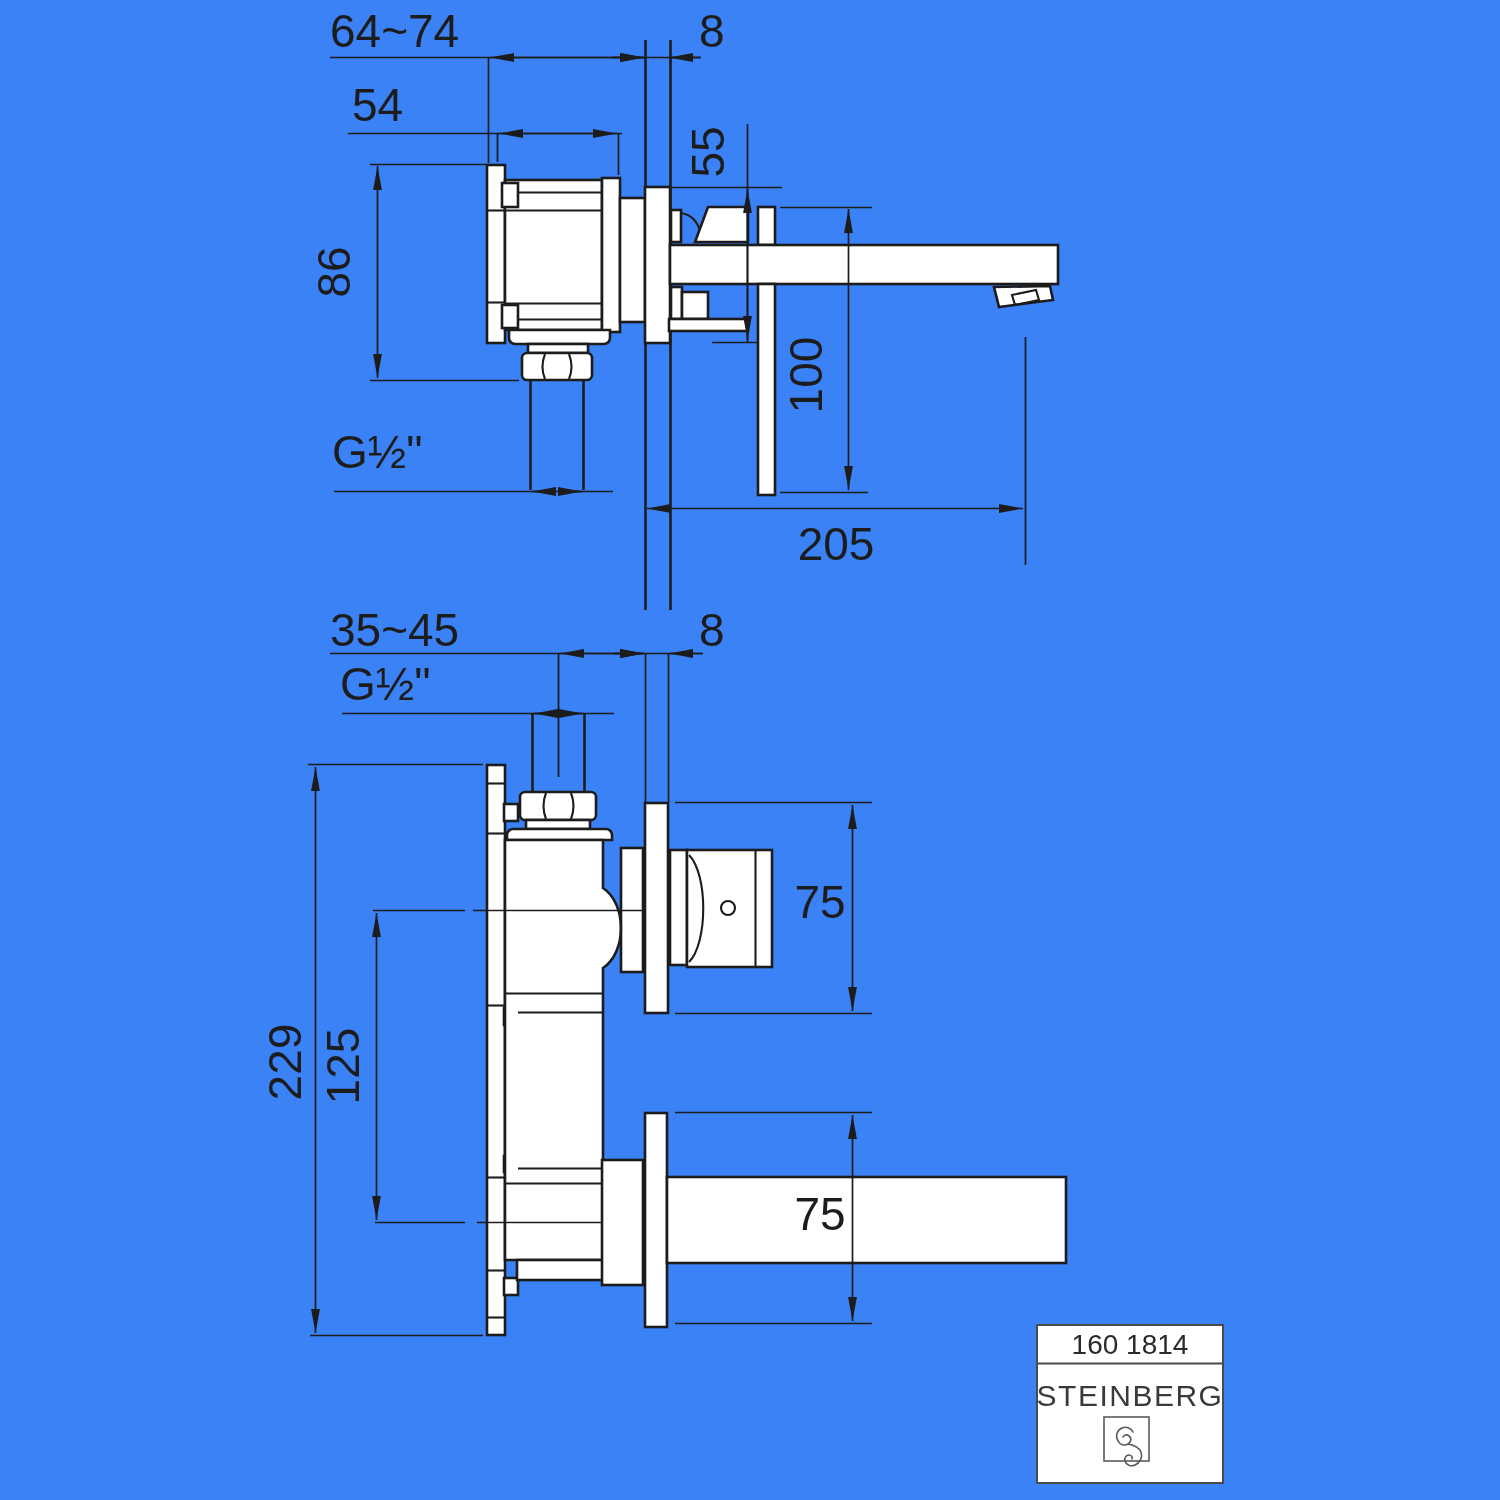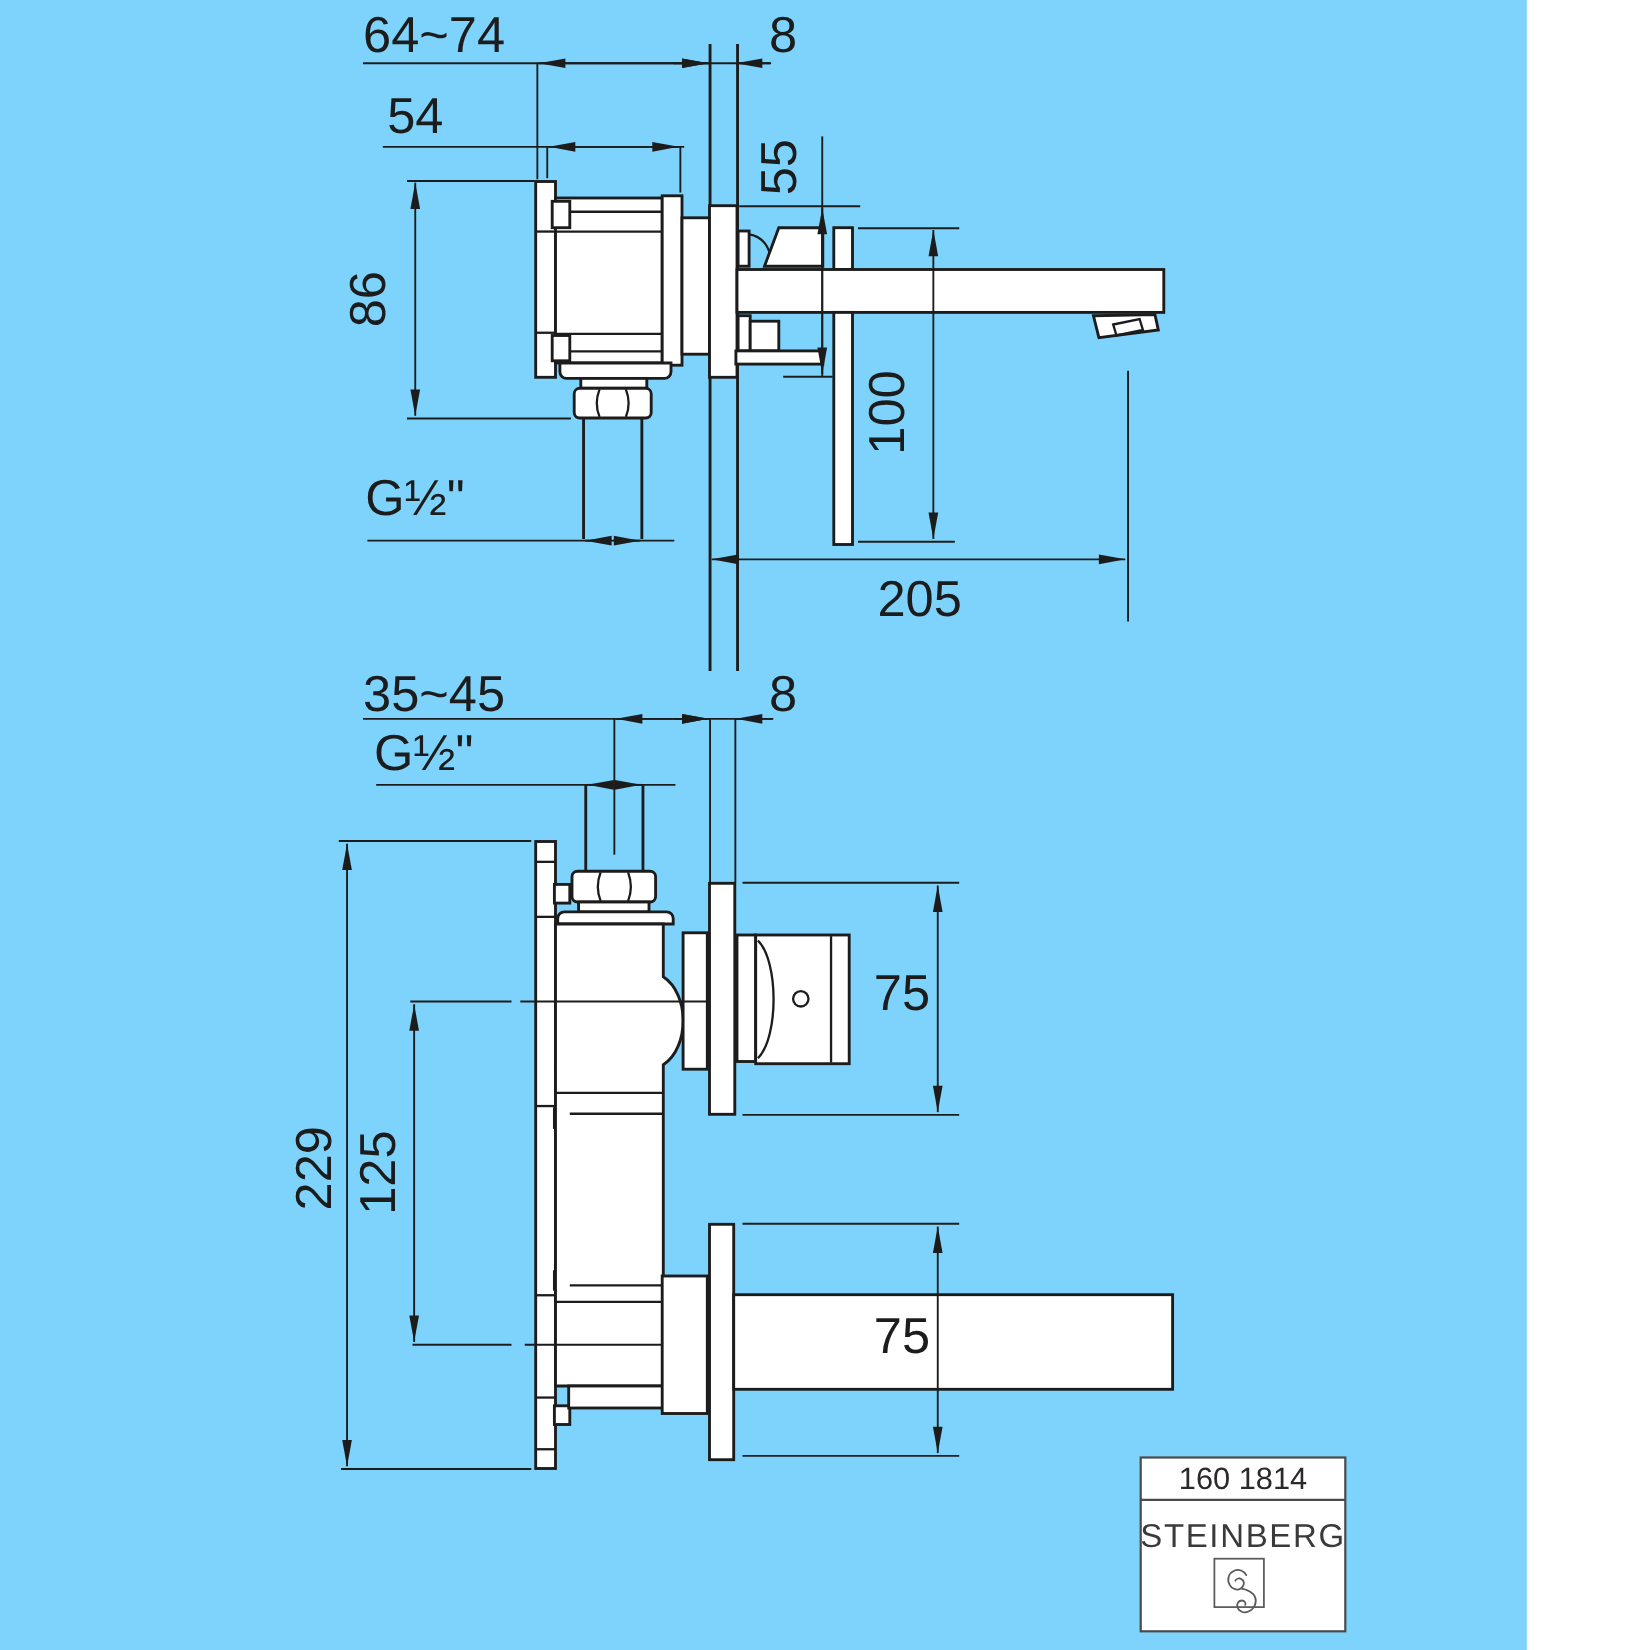--- a/index.html
+++ b/index.html
@@ -1,16 +1,16 @@
 <!DOCTYPE html>
 <html><head>
 <meta charset="utf-8">
 <style>
   html,body{margin:0;padding:0;background:#fff;}
-  #stage{position:relative;width:1388px;height:1500px;background:#7dd3fc;overflow:hidden;}
+  #stage{position:relative;width:1500px;height:1500px;background:#3b82f6;overflow:hidden;}
   svg{position:absolute;left:0;top:0;}
   
   .o{fill:#fff;stroke:#1c1c1c;stroke-width:2.6;stroke-linejoin:miter;}
   .t{fill:none;stroke:#1c1c1c;stroke-width:2.1;}
   .w{fill:none;stroke:#1c1c1c;stroke-width:2.6;}
   
   .d{fill:none;stroke:#1c1c1c;stroke-width:1.7;}
   .da{fill:none;stroke:#1c1c1c;stroke-width:1.7;marker-start:url(#arw);marker-end:url(#arw);}
   .de{fill:none;stroke:#1c1c1c;stroke-width:1.7;marker-end:url(#arw);}
   .txt{font-family:"Liberation Sans",sans-serif;font-size:46px;fill:#1c1c1c;}

